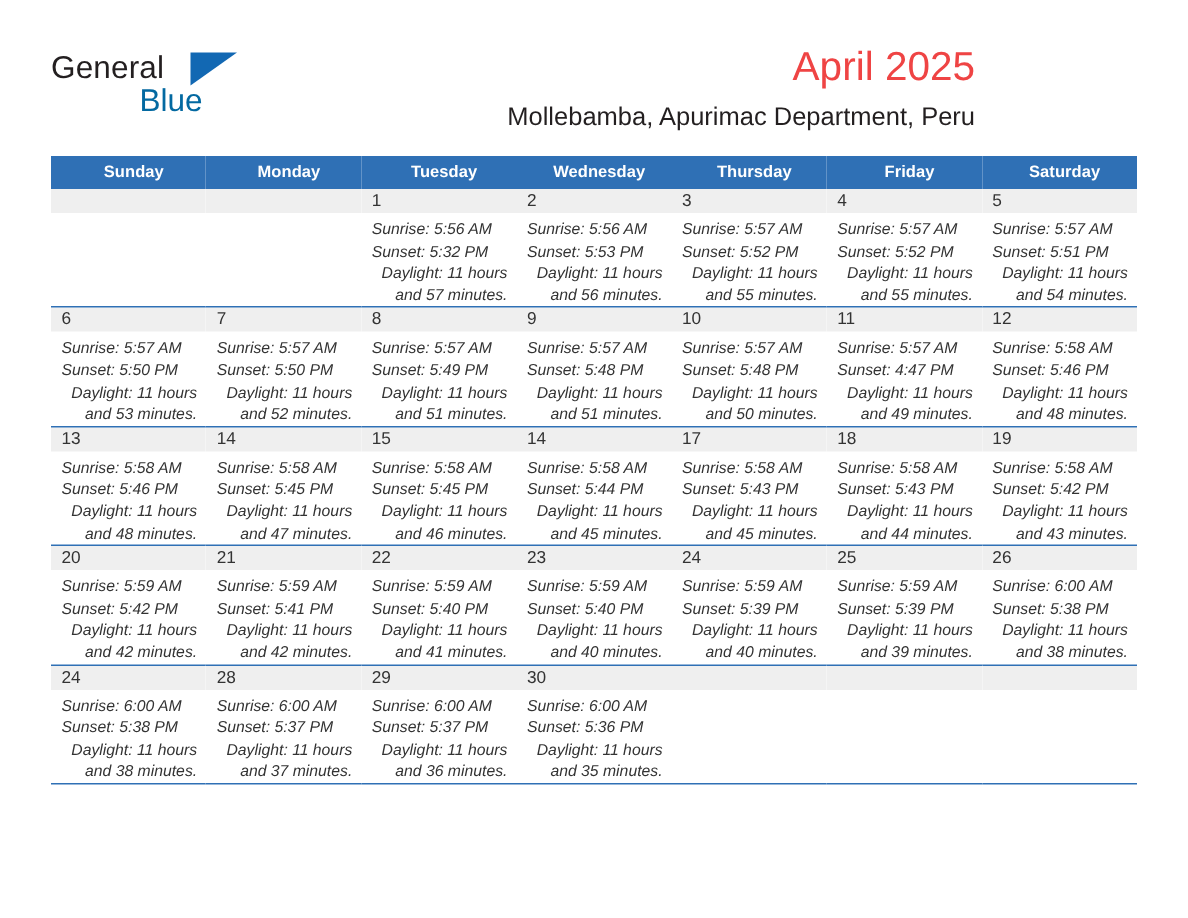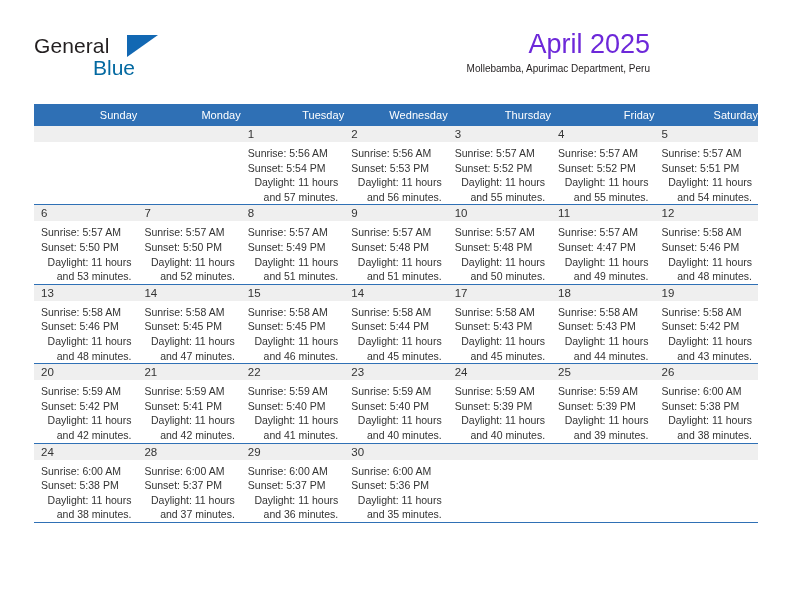--- a/index.html
+++ b/index.html
@@ -63,47 +63,47 @@
     font-family: "Liberation Sans", sans-serif;
   }
   .title-block {
     position: absolute;
     right: 0;
     top: 0;
     text-align: right;
   }
   .cal-title {
     font-size: 27px;
-    color: #6d28d9;
+    color: #ef4444;
     line-height: 32px;
     white-space: nowrap;
   }
   .cal-subtitle {
-    font-size: 10px;
+    font-size: 17px;
     color: #231f20;
     line-height: 18px;
-    margin-top: 0;
+    margin-top: 9px;
     white-space: nowrap;
   }
 
   
   .calendar {
     position: absolute;
     left: 34px;
     top: 104px;
     width: 724px;
     border-collapse: collapse;
     table-layout: fixed;
   }
   .calendar th {
     background: #2f70b5;
     color: #ffffff;
     font-size: 11px;
-    font-weight: normal;
-    text-align: right;
+    font-weight: bold;
+    text-align: center;
     padding: 5px 0 5px 7px;
     height: 11px;
     letter-spacing: .05px;
   }
   .calendar td {
     width: 103.4px;
     vertical-align: top;
     padding: 0;
     border-bottom: 1.3px solid #2f70b5;
     background: #ffffff;
@@ -118,20 +118,21 @@
     box-sizing: border-box;
   }
   td.empty .daynum-band {
     background: #efefef;
   }
   .cell-body {
     padding: 4px 6px 0 7px;
     font-size: 10.5px;
     line-height: 14.6px;
     color: #333333;
+    font-style: italic;
   }
   .cell-body div {
     white-space: nowrap;
   }
   .cell-body .daylight-line {
     white-space: normal;
     text-align: right;
   }
 </style>
 </head>
@@ -171,21 +172,21 @@
           <td class="empty">
             <div class="daynum-band"></div>
           </td>
           <td class="empty">
             <div class="daynum-band"></div>
           </td>
           <td>
             <div class="daynum-band">1</div>
             <div class="cell-body">
               <div>Sunrise: 5:56 AM</div>
-              <div>Sunset: 5:54 PM</div>
+              <div>Sunset: 5:32 PM</div>
               <div class="daylight-line">Daylight: 11 hours and 57 minutes.</div>
             </div>
           </td>
           <td>
             <div class="daynum-band">2</div>
             <div class="cell-body">
               <div>Sunrise: 5:56 AM</div>
               <div>Sunset: 5:53 PM</div>
               <div class="daylight-line">Daylight: 11 hours and 56 minutes.</div>
             </div>

